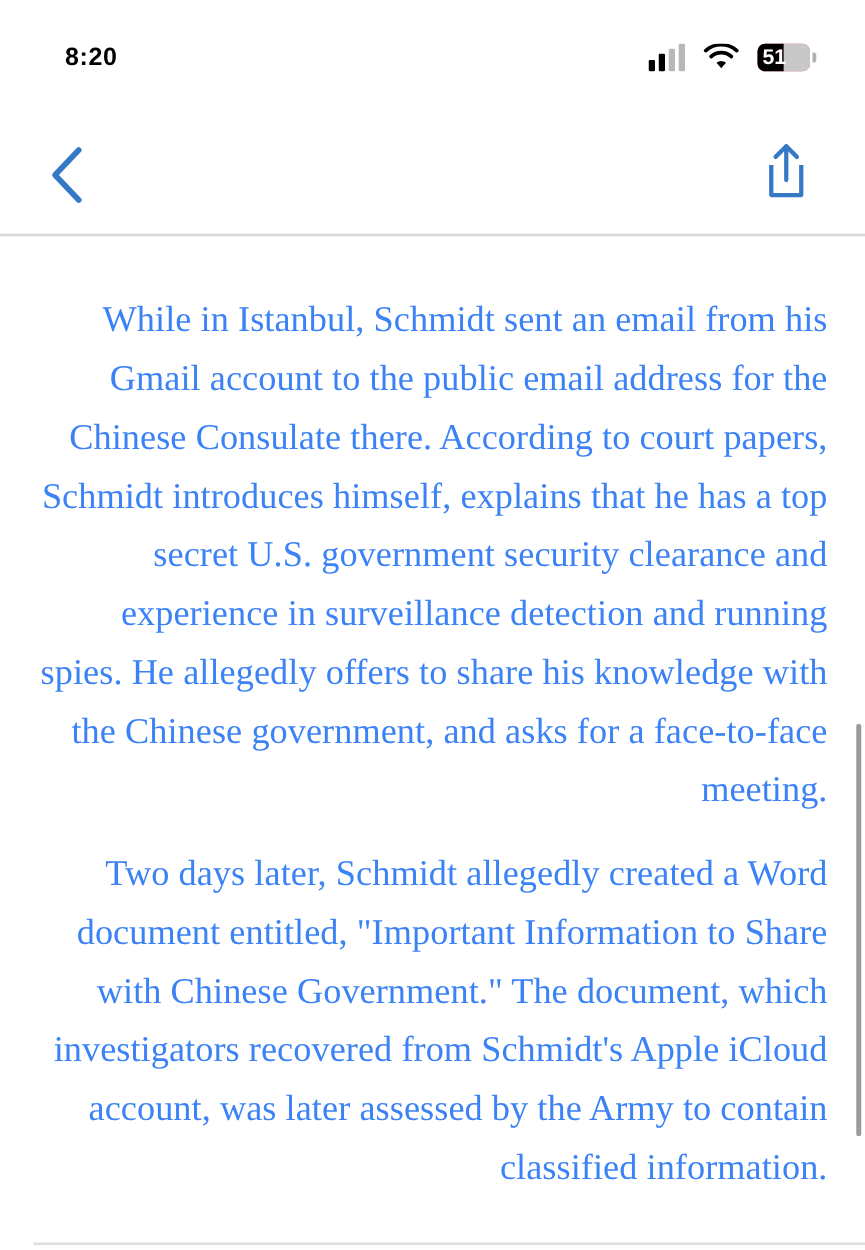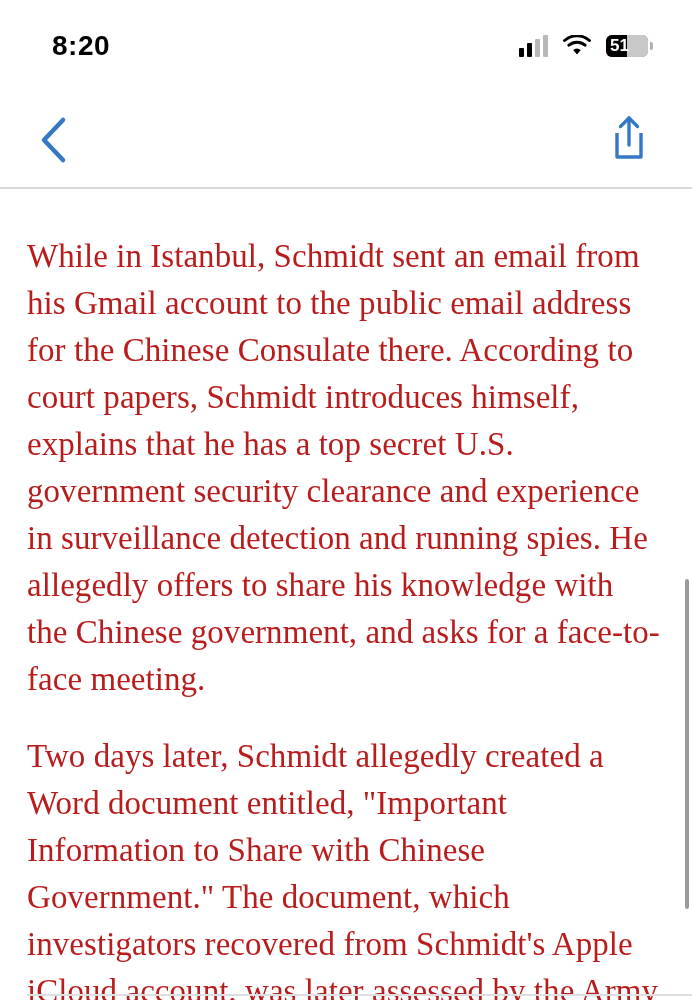--- a/index.html
+++ b/index.html
@@ -22,21 +22,21 @@
   
   .status-bar {
     height: 92px;
     flex: 0 0 92px;
     display: flex;
     align-items: center;
     justify-content: space-between;
     padding: 0 44px 0 52px;
   }
   .status-time {
-    font-size: 28px;
+    font-size: 20px;
     font-weight: bold;
     color: #000000;
     letter-spacing: 0.5px;
     font-family: "Liberation Sans", sans-serif;
   }
   .status-right {
     display: flex;
     align-items: center;
     gap: 14px;
   }
@@ -137,26 +137,27 @@
 
   
   .article {
     flex: 1 1 auto;
     position: relative;
     padding: 44px 30px 0 27px;
     overflow: hidden;
   }
   .article p {
     font-family: "Liberation Serif", serif;
-    font-size: 33px;
+    font-size: 29px;
     line-height: 47px;
-    color: #b91c1c;
+    color: #3b82f6;
     letter-spacing: 0.05px;
-  }
-  .article p + p { margin-top: 30px; font-family: Liberation Serif, serif; }
+    text-align: right;
+  }
+  .article p + p { margin-top: 20px; font-family: Liberation Serif, serif; }
 
   .bottom-rule {
     position: absolute;
     left: 27px;
     right: 0;
     bottom: 4px;
     height: 2px;
     background: #dcdee0;
   }
 

